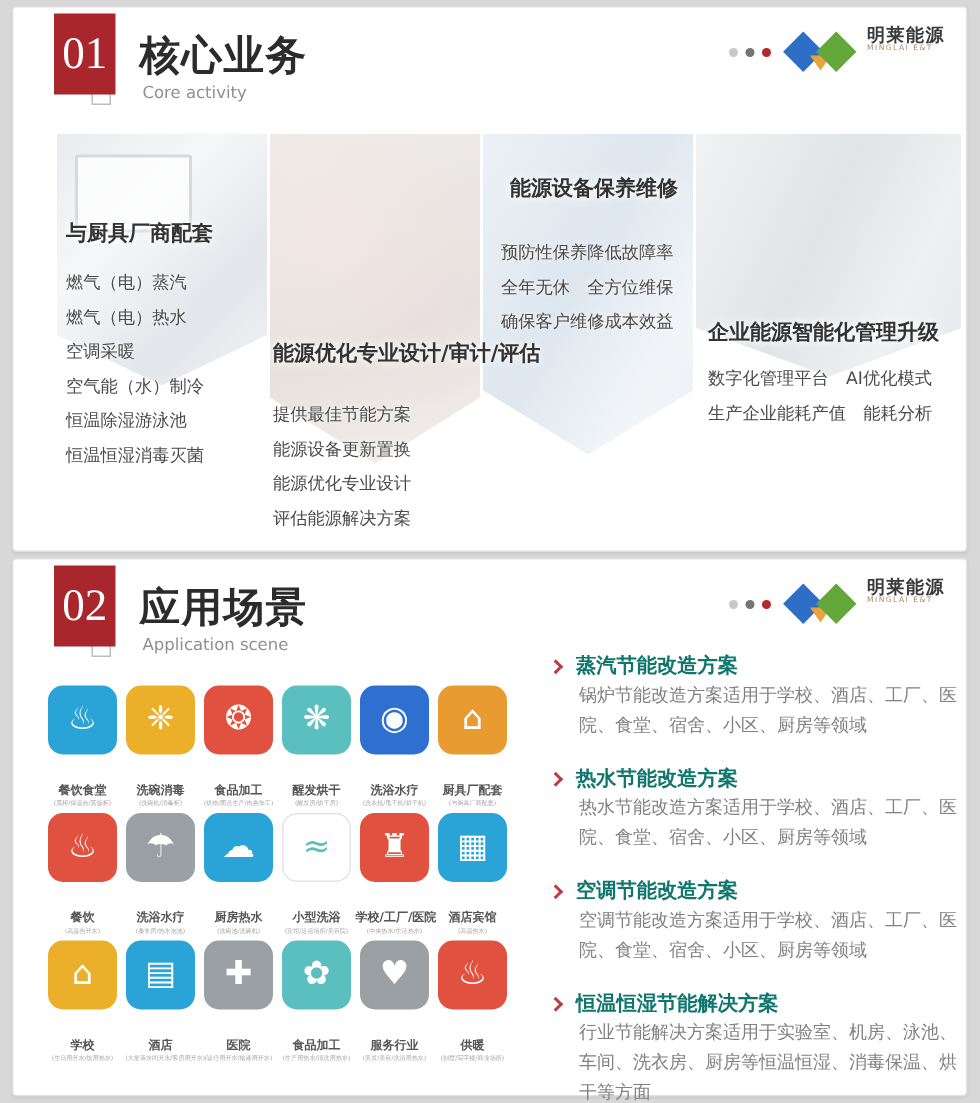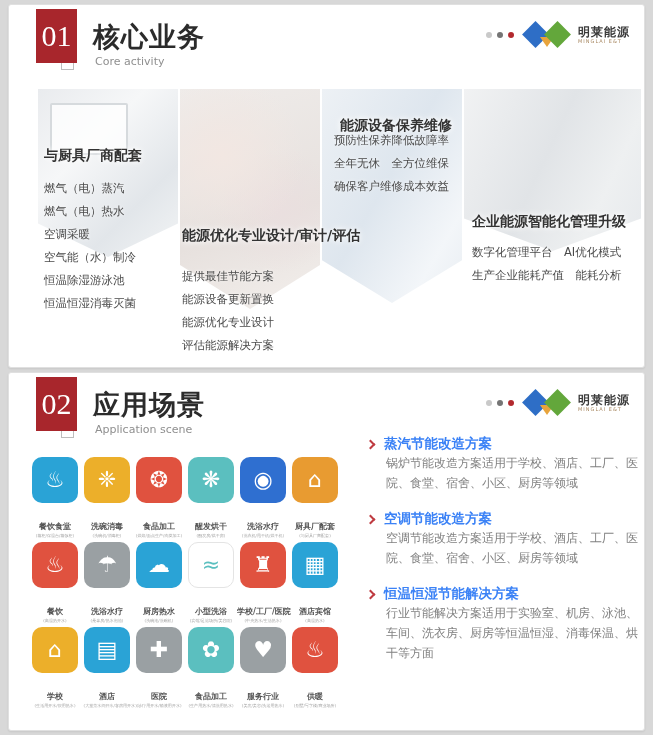--- a/index.html
+++ b/index.html
@@ -13,21 +13,21 @@
   
   .hdr { position:absolute; left:0; top:0; width:100%; height:80px; }
   .numbox { position:absolute; left:27px; top:4px; width:41px; height:54px; background:#a8262c; z-index:2;
             color:#fff; font-family:"Liberation Serif","DejaVu Serif",serif; font-size:30px;
             display:flex; align-items:center; justify-content:center; }
   .numsq  { position:absolute; left:52px; top:52px; width:13px; height:13px; background:#fff; border:1px solid #bdbdbd; z-index:1; }
   .htitle { position:absolute; left:84px; top:14px; font-size:27px; font-weight:bold; color:#2b2b2b; letter-spacing:1px; }
   .hsub   { position:absolute; left:86px; top:50px; font-size:11px; color:#8f8f8f; }
   .dots { position:absolute; right:130px; top:27px; display:flex; gap:5px; }
   .dot  { width:6px; height:6px; border-radius:50%; }
-  .logo { position:absolute; right:14px; top:12px; display:flex; align-items:center; gap:8px; }
+  .logo { position:absolute; right:14px; top:12px; display:flex; gap:8px; }
   .dia-wrap { position:relative; width:46px; height:36px; }
   .dia { position:absolute; width:19px; height:19px; transform:rotate(45deg); }
   .dia.blue  { left:2px; top:8px; background:#2e6ec6; }
   .dia.green { left:24px; top:8px; background:#63a73b; z-index:2; }
   .tri { position:absolute; left:16px; top:20px; width:0; height:0; z-index:1;
          border-left:7px solid transparent; border-right:7px solid transparent; border-top:10px solid #e8a43c; }
   .logo-txt { display:flex; flex-direction:column; line-height:1.1; }
   .logo-cn { font-size:12px; font-weight:bold; color:#3a3a3a; letter-spacing:1px; }
   .logo-en { font-size:5px; color:#a98a64; letter-spacing:1px; }
 
@@ -47,38 +47,38 @@
   .ctitle { position:absolute; font-size:14px; font-weight:bold; color:#333; white-space:nowrap; z-index:5;
             text-shadow:0 0 5px rgba(255,255,255,.95), 0 0 10px rgba(255,255,255,.8); }
   #ctitle1 { left:6px;  top:58px; }
   #ctitle2 { left:2px;  top:138px; }
   #ctitle3 { left:18px; top:28px; }
   #ctitle4 { left:8px;  top:124px; }
   .clist { position:absolute; z-index:5; font-size:11.5px; color:#4a4a4a; }
   .clist .li { line-height:23px; white-space:nowrap; text-shadow:0 0 4px rgba(255,255,255,.9); }
   #clist1 { left:6px;  top:88px; }
   #clist2 { left:2px;  top:176px; }
-  #clist3 { left:12px; top:40px; }
+  #clist3 { left:12px; top:68px; }
   #clist4 { left:8px;  top:152px; }
 
   
   .grid { position:absolute; left:20px; top:84px; display:grid; grid-template-columns:repeat(6,52px); row-gap:11px; }
   .cell { width:52px; height:74px; position:relative; text-align:center; }
   .tile { width:46px; height:46px; margin:0 auto; border-radius:10px; display:flex; align-items:center; justify-content:center; }
   .tile.bordered { border:1px solid #e4e4e4; }
   .glyph { font-size:22px; color:#fff; line-height:1; }
   .tlabel { margin-top:18px; font-size:8px; font-weight:bold; color:#555; white-space:nowrap; }
   .tsub { margin-top:1px; font-size:4.5px; color:#a5a5a5; white-space:nowrap; transform:scale(.9); }
 
   
   .sols { position:absolute; left:358px; top:62px; width:272px; }
   .sol { margin-bottom:17px; }
   .sol-head { display:flex; align-items:center; gap:10px; }
   .chevron { width:7px; height:7px; border-top:2px solid #bf3b41; border-right:2px solid #bf3b41; transform:rotate(45deg); flex:0 0 auto; }
-  .sol-title { font-size:13.5px; font-weight:bold; color:#3b82f6; }
+  .sol-title { font-size:13.5px; font-weight:bold; color:#0f766e; }
   .sol-desc { margin-top:0; padding-left:19px; font-size:12px; line-height:20px; color:#818181; }
 </style>
 </head>
 <body>
 
 <div class="panel" id="panel1">
   <div class="hdr">
     <div class="numsq"></div>
     <div class="numbox">01</div>
     <div class="htitle">核心业务</div>
@@ -304,20 +304,27 @@
     <div class="sol">
       <div class="sol-head">
           <span class="chevron"></span>
         <span class="sol-title">蒸汽节能改造方案</span>
         </div>
       <div class="sol-desc">锅炉节能改造方案适用于学校、酒店、工厂、医院、食堂、宿舍、小区、厨房等领域</div>
     </div>
     <div class="sol">
       <div class="sol-head">
           <span class="chevron"></span>
+        <span class="sol-title">热水节能改造方案</span>
+        </div>
+      <div class="sol-desc">热水节能改造方案适用于学校、酒店、工厂、医院、食堂、宿舍、小区、厨房等领域</div>
+    </div>
+    <div class="sol">
+      <div class="sol-head">
+          <span class="chevron"></span>
         <span class="sol-title">空调节能改造方案</span>
         </div>
       <div class="sol-desc">空调节能改造方案适用于学校、酒店、工厂、医院、食堂、宿舍、小区、厨房等领域</div>
     </div>
     <div class="sol">
       <div class="sol-head">
           <span class="chevron"></span>
         <span class="sol-title">恒温恒湿节能解决方案</span>
         </div>
       <div class="sol-desc">行业节能解决方案适用于实验室、机房、泳池、车间、洗衣房、厨房等恒温恒湿、消毒保温、烘干等方面</div>

